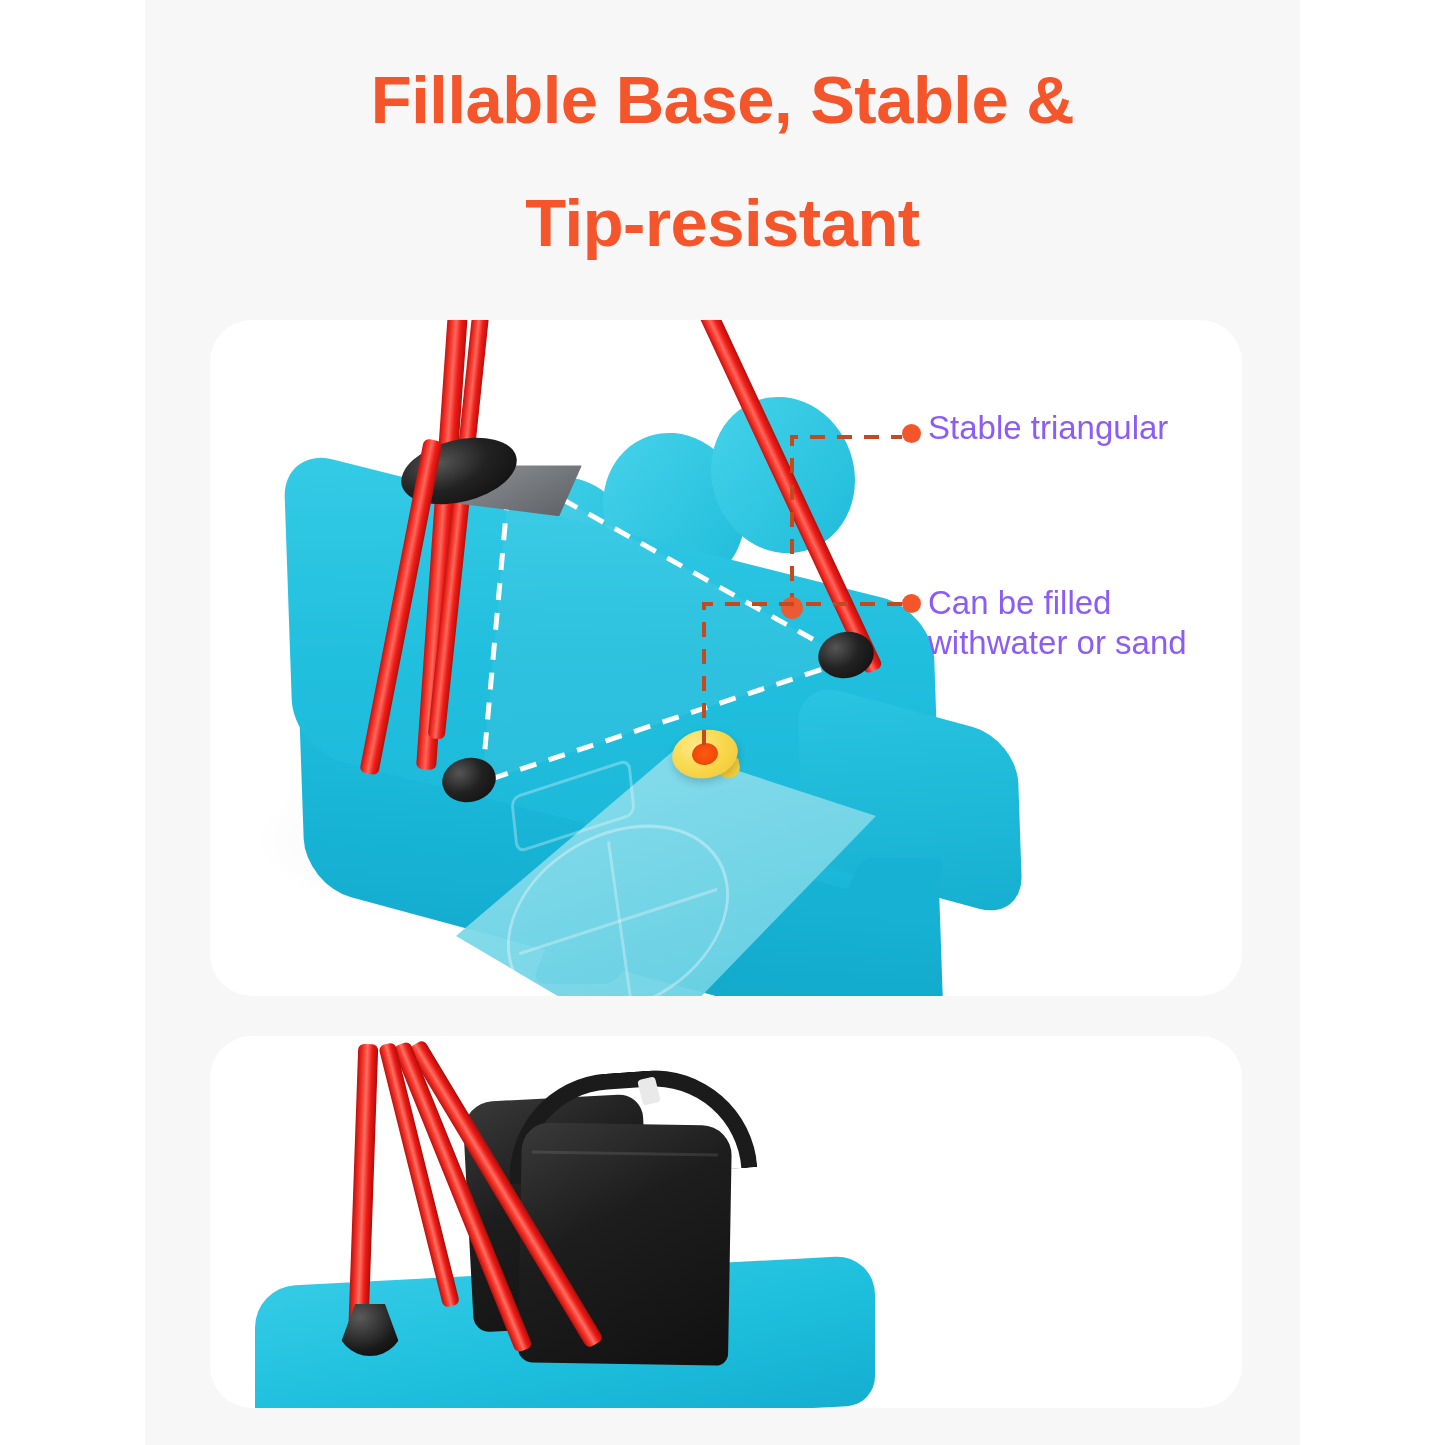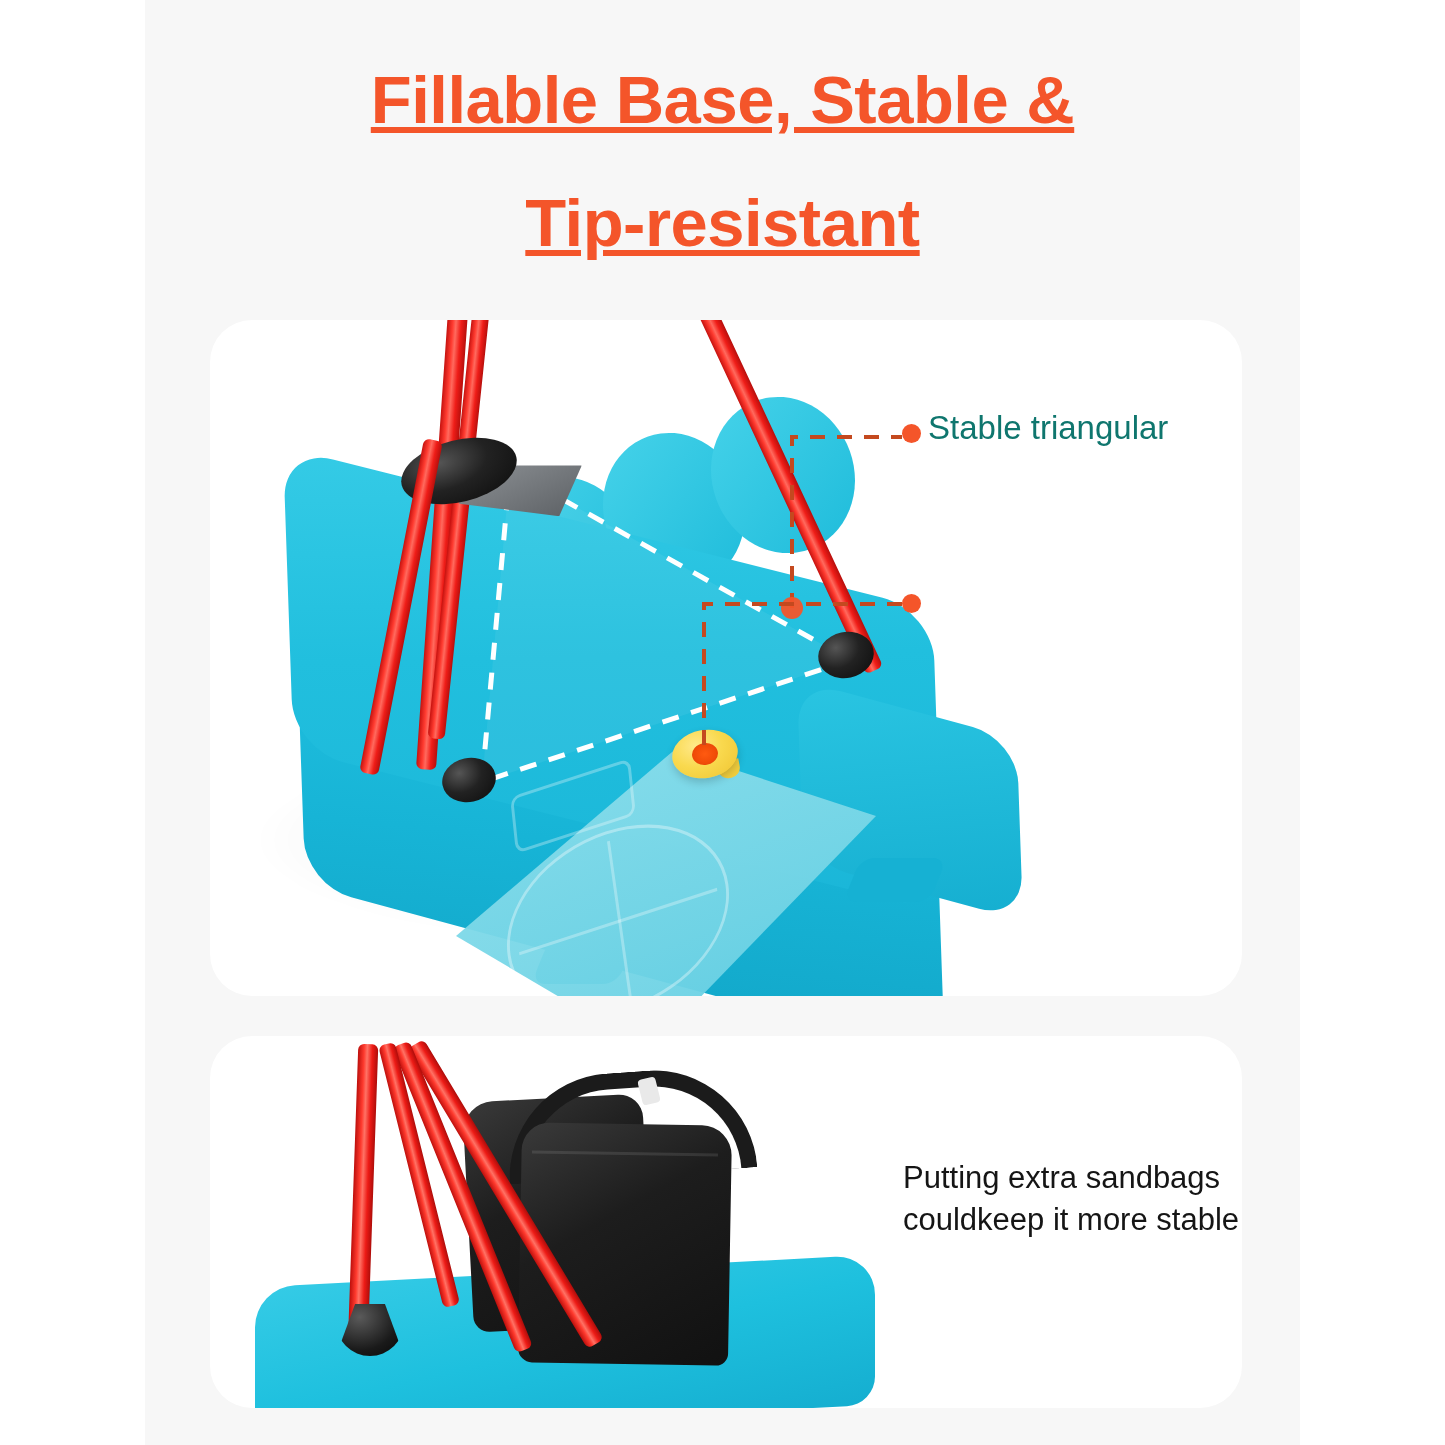--- a/index.html
+++ b/index.html
@@ -30,21 +30,20 @@
     position: absolute;
     left: 145px;
     top: 62px;
     width: 1155px;
     text-align: center;
     font-size: 67px;
     line-height: 1.12;
     font-weight: bold;
     color: #f4552a;
     letter-spacing: -0.5px;
-    text-decoration: underline;
   }
   .title .l2 { display: block; margin-top: 48px; }
 
   
   .card {
     position: absolute;
     background: #ffffff;
     border-radius: 42px;
     overflow: hidden;
   }
@@ -222,21 +221,21 @@
     border-radius: 0 0 10px 10px;
     transform: rotate(-10deg);
   }
 
   
   .leaders { position: absolute; inset: 0; pointer-events: none; }
   .callout {
     position: absolute;
     font-size: 33px;
     line-height: 1.22;
-    color: #0f766e;
+    color: #8b5cf6;
   }
   .callout-1 { left: 928px; top: 408px; width: 300px; }
   .callout-2 { left: 928px; top: 583px; width: 300px; }
   .dot {
     position: absolute;
     width: 19px; height: 19px;
     border-radius: 50%;
     background: #f4552a;
   }
   .dot.d1 { left: 902px; top: 424px; }
@@ -388,38 +387,38 @@
     <polyline points="704,745 704,604 902,604" fill="none" stroke="#c4491f" stroke-width="4" stroke-dasharray="15 12"></polyline>
   </svg>
 
   <div class="dot d1"></div>
   <div class="dot d2"></div>
 
   <div class="callout callout-1">
     <div>Stable triangular</div>
   </div>
 
+  <div class="callout callout-2">
+    <div>Can be filled</div>
+    <div>withwater or sand</div>
+  </div>
 
   <div class="card card-bottom">
     <div class="b-stage">
       <div class="b-base"></div>
       <div class="b-base-emboss"></div>
 
       <div class="sandbag back"></div>
       <div class="bag-handle"></div>
       <div class="bag-clip"></div>
       <div class="sandbag front"></div>
       <div class="bag-seam"></div>
 
       <div class="b-pole c"></div>
       <div class="b-pole b"></div>
       <div class="b-pole a"></div>
       <div class="b-pole v"></div>
       <div class="b-foot"></div>
     </div>
   </div>
 
-  <div class="bottom-text">
-    <div>Putting extra sandbags</div>
-    <div>couldkeep it more stable</div>
-  </div>
 
 </div>
 
 </body></html>

